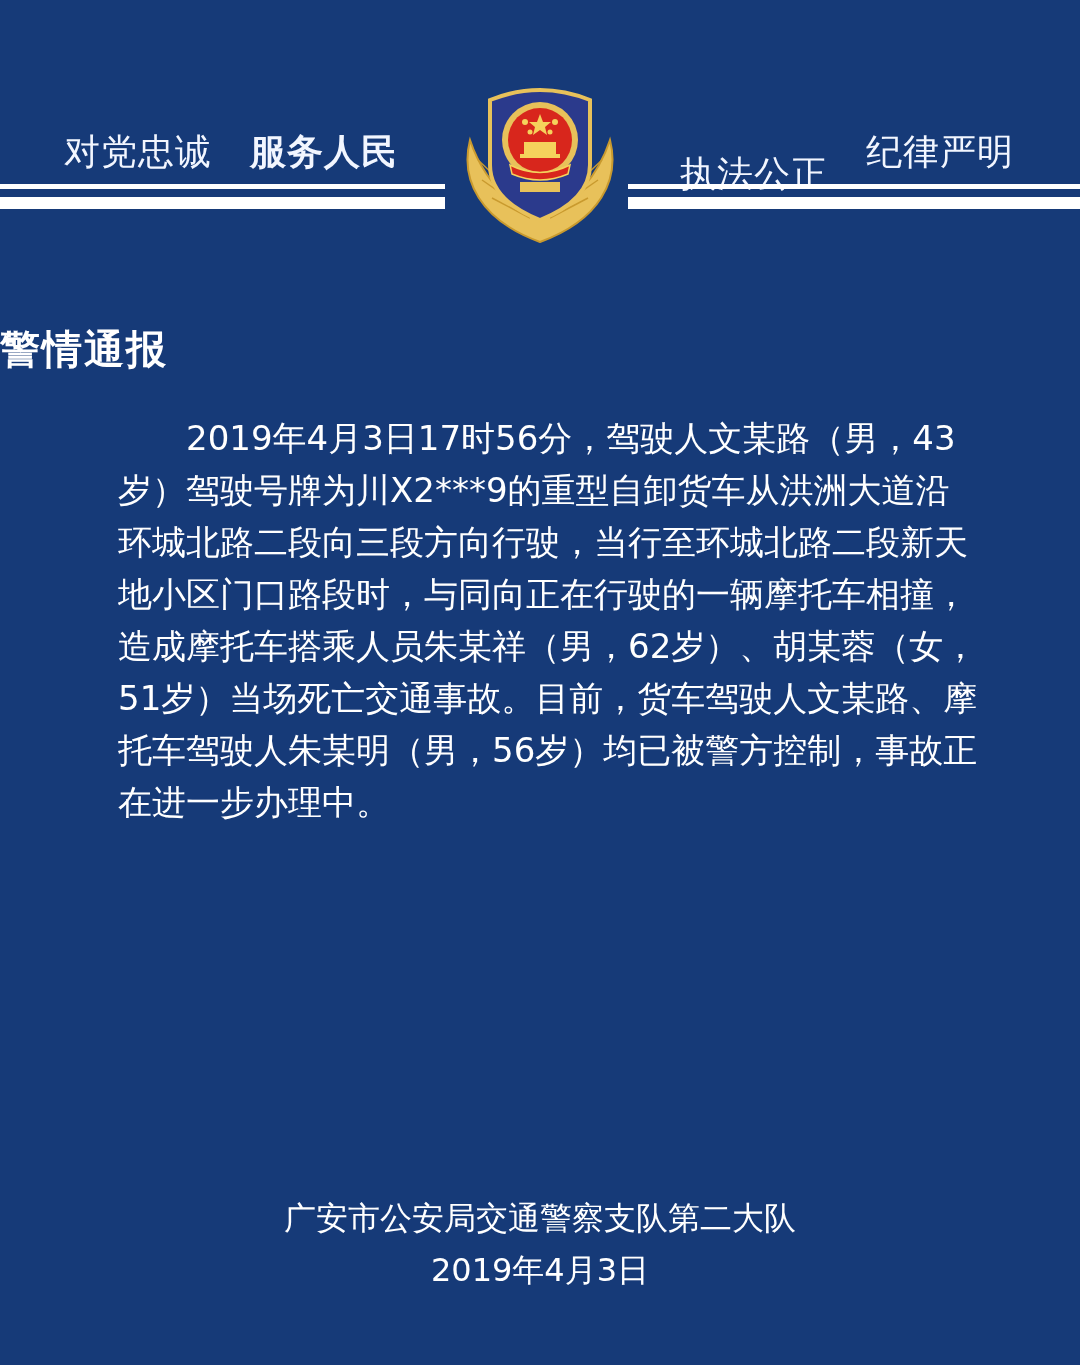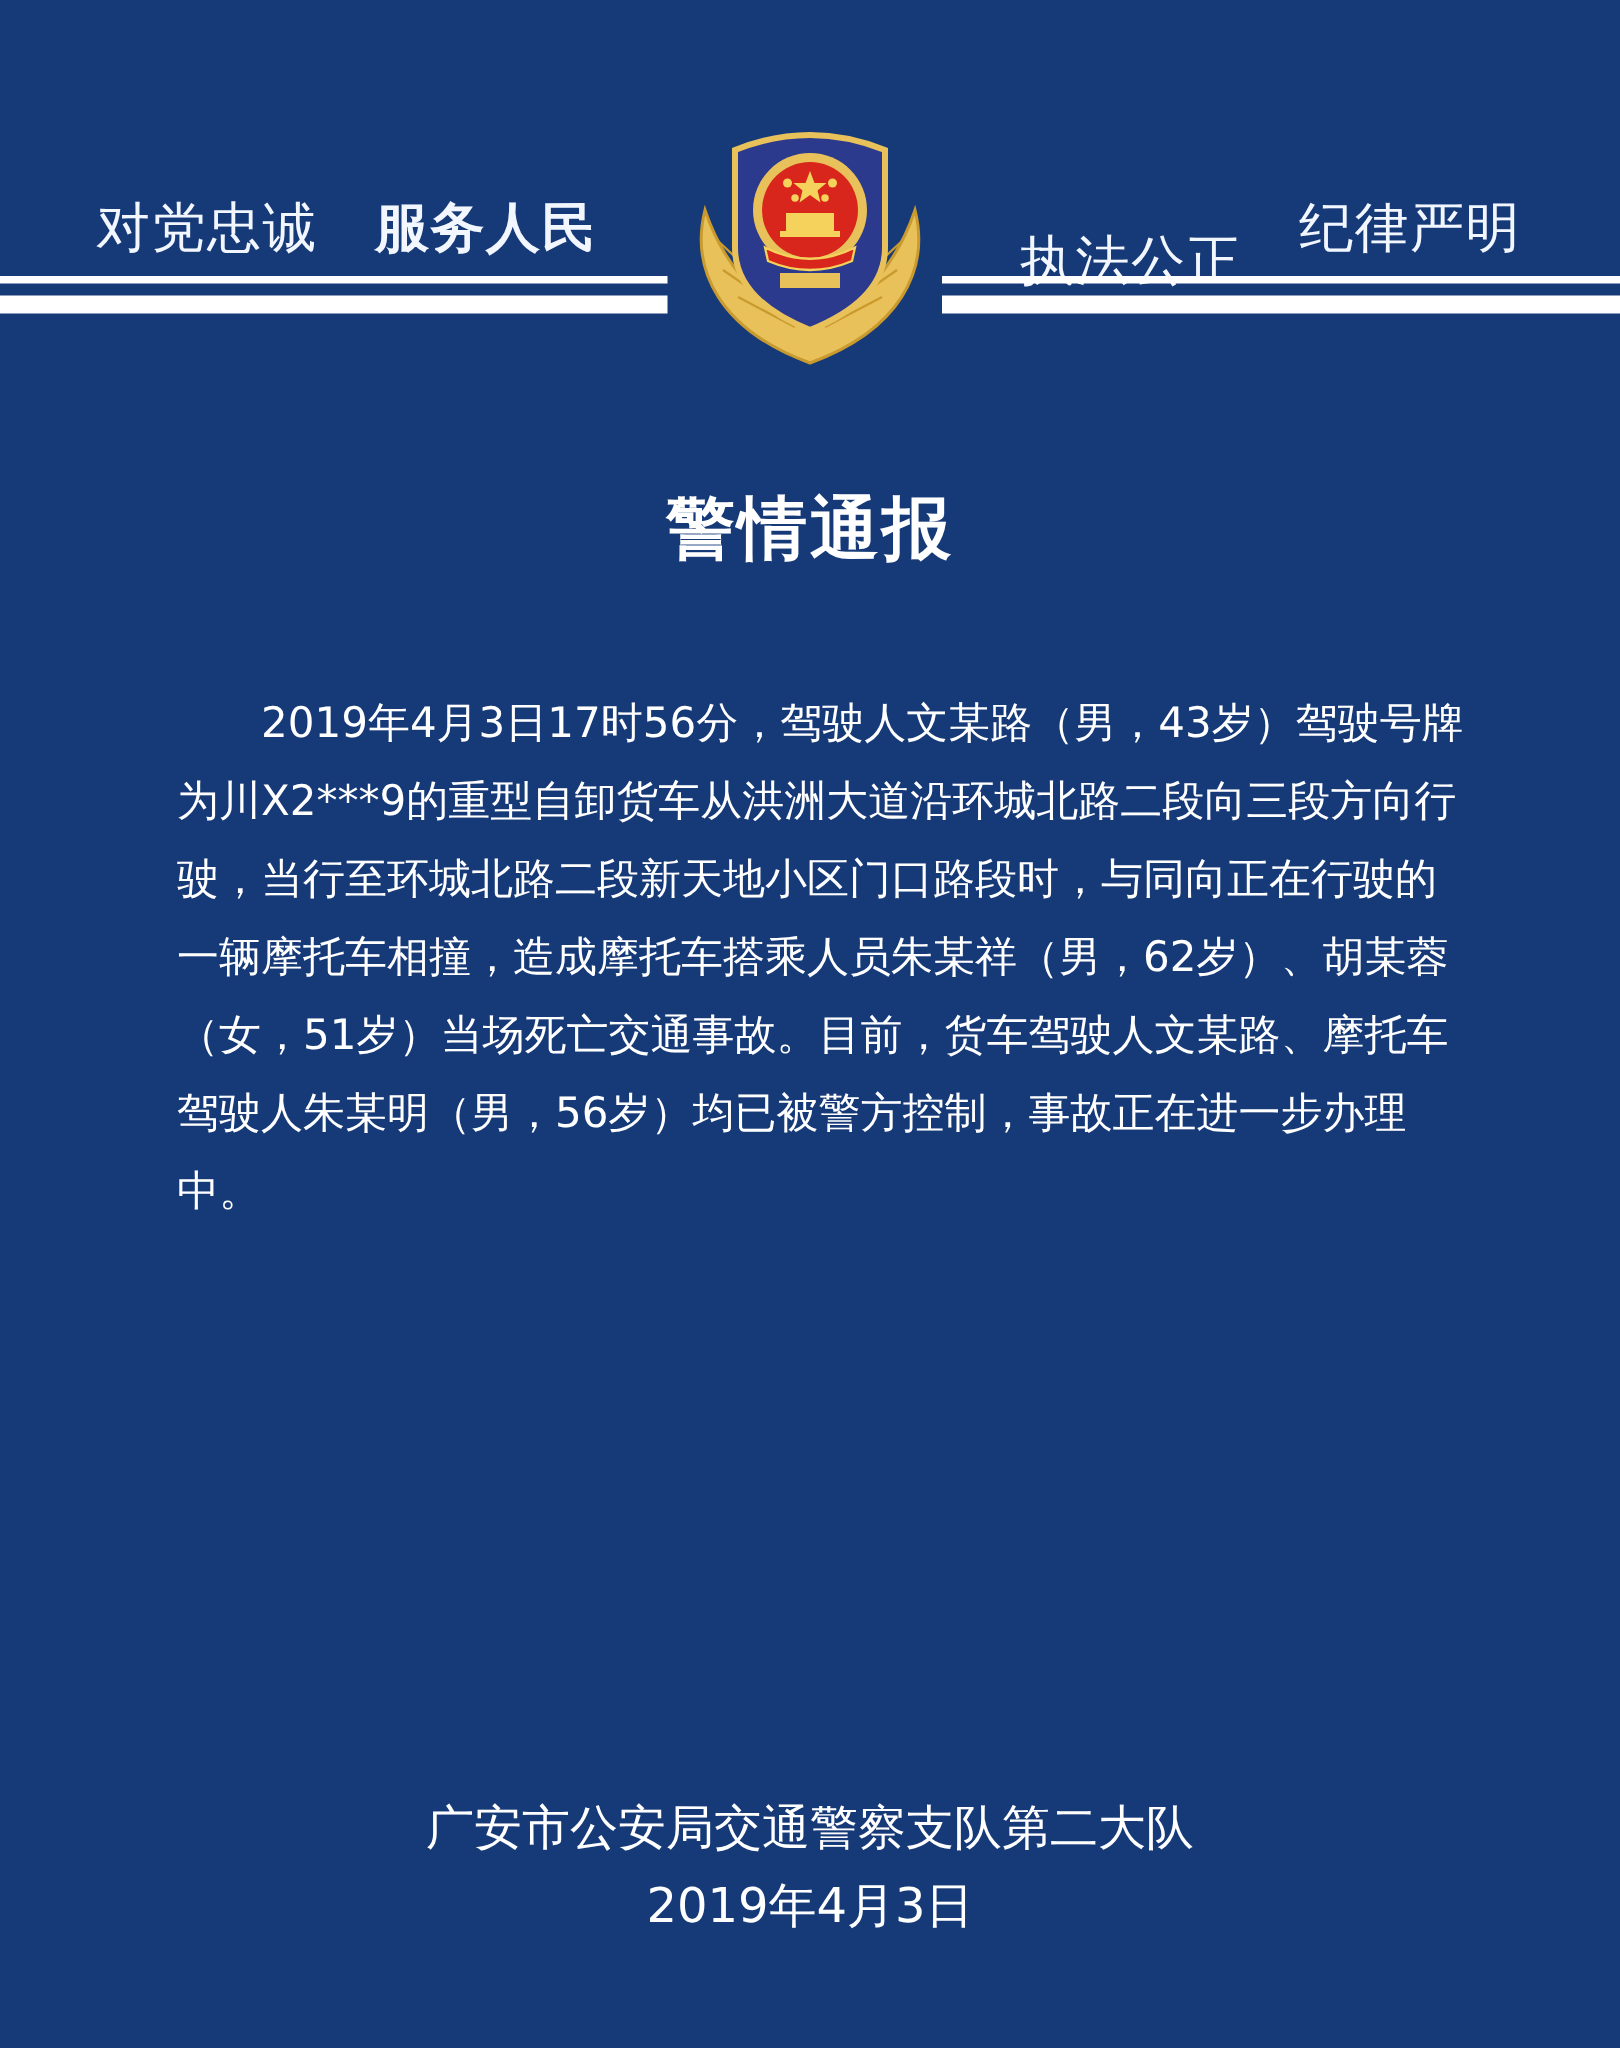--- a/index.html
+++ b/index.html
@@ -16,26 +16,26 @@
     .motto-left-2 { left: 250px; font-weight: bold; }
     .motto-right-1 { left: 680px; margin-top: 22px; }
     .motto-right-2 { left: 866px; }
     .stripe { position: absolute; background: #ffffff; }
     .stripe-thin-l { left: 0; top: 184px; width: 445px; height: 5px; }
     .stripe-thick-l { left: 0; top: 197px; width: 445px; height: 12px; }
     .stripe-thin-r { left: 628px; top: 184px; width: 452px; height: 5px; }
     .stripe-thick-r { left: 628px; top: 197px; width: 452px; height: 12px; }
     .emblem { position: absolute; left: 450px; top: 70px; width: 180px; height: 180px; }
     .title {
-      position: absolute; top: 322px; left: 0; width: 1080px; text-align: center;
-      font-size: 46px; font-weight: bold; letter-spacing: 2px;
+      position: absolute; top: 322px; left: 0; width: 1080px; text-align: left;
+      font-size: 40px; font-weight: bold; letter-spacing: 2px;
     }
     .body-text {
       position: absolute; left: 118px; top: 412px; width: 860px;
-      font-size: 28px; line-height: 52px; color: #ffffff; margin-top: 44px;
+      font-size: 34px; line-height: 52px; color: #ffffff;
     }
     .body-text p { margin: 0; text-indent: 2em; }
     .signature {
       position: absolute; top: 1192px; left: 0; width: 1080px; text-align: center;
       font-size: 32px; line-height: 52px;
     }
   </style>
 </head>
 <body>
 

